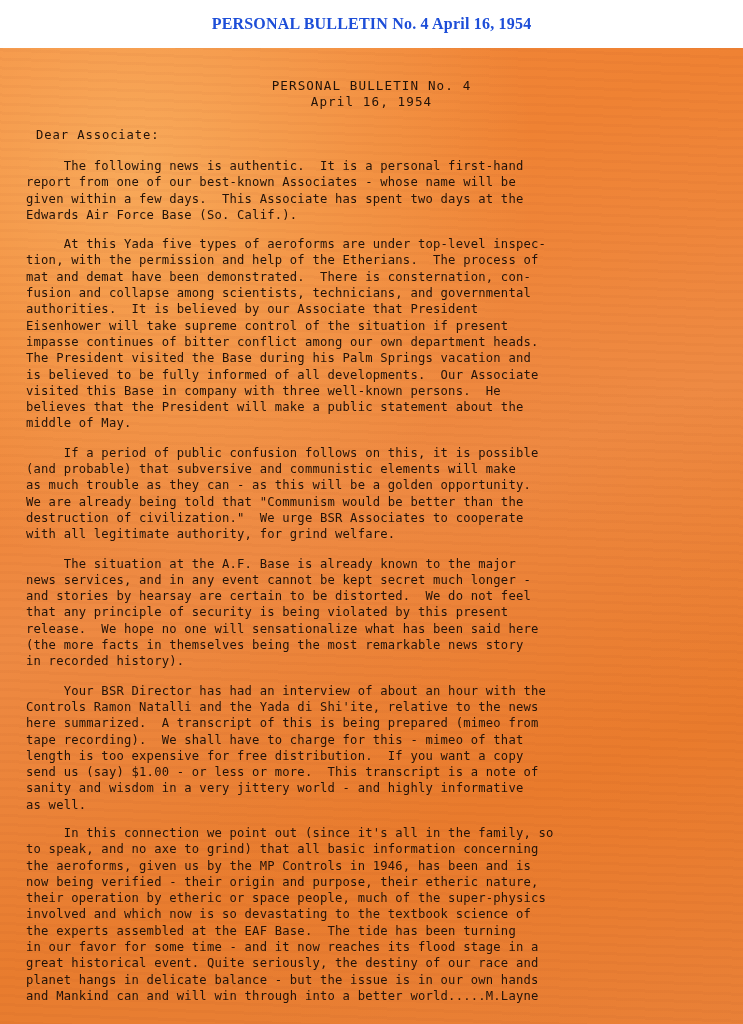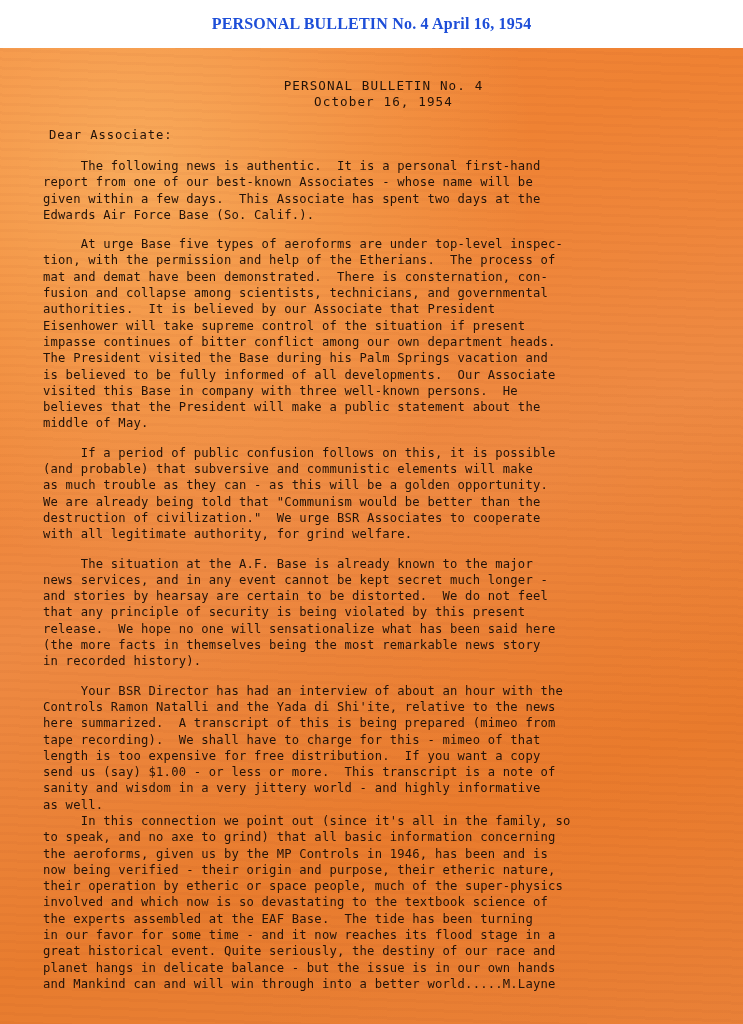--- a/index.html
+++ b/index.html
@@ -60,83 +60,82 @@
   }
   .typed {
     font-family: "DejaVu Sans Mono", "Liberation Mono", monospace;
     color: #231309;
     font-size: 12.2px;
     line-height: 16.3px;
     letter-spacing: 0.2px;
     white-space: pre-wrap;
     position: relative;
     z-index: 2;
-    margin-left: 24px;
   }
   #letterhead {
     position: absolute;
     top: 30px;
     left: 0;
     width: 743px;
     text-align: center;
   }
   #letterhead .line1 {
     font-size: 12.6px;
     letter-spacing: 1.1px;
   }
   #letterhead .line2 {
     font-size: 12.6px;
     letter-spacing: 1.1px;
   }
   #salutation {
     position: absolute;
     top: 79px;
-    left: 25px;
+    left: 36px;
     letter-spacing: 0.9px;
     text-align: right;
   }
   #body {
     position: absolute;
     top: 110px;
-    left: 43px;
+    left: 26px;
     width: 690px;
   }
   #body p {
     margin: 0 0 13px 0;
   }
   #body p.tight {
-    margin-bottom: 0;
+    margin-bottom: 12px;
   }
   .u {
   }
 </style>
 </head>
 <body>
 
 <div id="page">
 
   <div id="page-title">PERSONAL BULLETIN No. 4 April 16, 1954</div>
 
   <div id="scan">
 
     <div id="letterhead">
       <div class="typed line1">PERSONAL BULLETIN No. 4</div>
-      <div class="typed line2">October 16, 1954</div>
+      <div class="typed line2">April 16, 1954</div>
     </div>
 
     <div id="salutation" class="typed">Dear Associate:</div>
 
     <div id="body">
 
       <p class="typed">     The following news is authentic.  It is a personal first-hand
 report from one of our best-known Associates - whose name will be
 given within a few days.  This Associate has spent two days at the
 Edwards Air Force Base (So. Calif.).</p>
 
-      <p class="typed"><span>     At urge Base </span><span class="u">five types</span><span> of aeroforms are under top-level inspec-
+      <p class="typed"><span>     At this Yada </span><span class="u">five types</span><span> of aeroforms are under top-level inspec-
 tion, with the permission and help of the Etherians.  The process of
 mat and demat have been demonstrated.  There is consternation, con-
 fusion and collapse among scientists, technicians, and governmental
 authorities.  It is believed by our Associate that President
 Eisenhower will take supreme control of the situation if present
 impasse continues of bitter conflict among our own department heads.
 The President visited the Base during his Palm Springs vacation and
 is believed to be fully informed of all developments.  Our Associate
 visited this Base in company with three well-known persons.  He
 believes that the President will make a public statement about the

